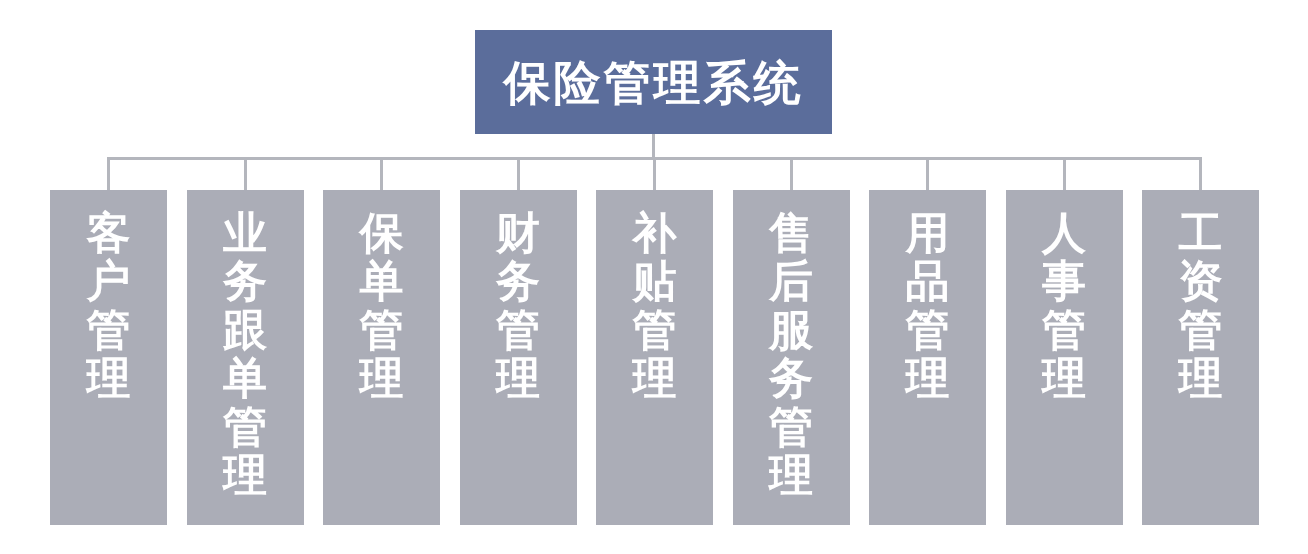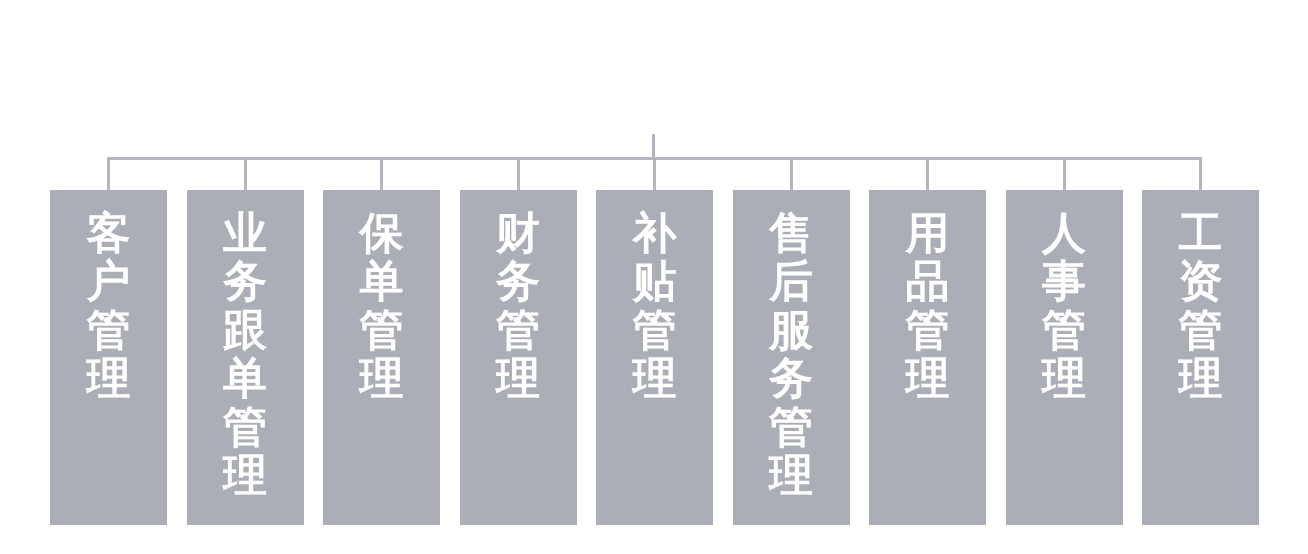--- a/index.html
+++ b/index.html
@@ -89,20 +89,23 @@
   }
   .child-label .ch {
     display: block;
   }
 </style>
 </head>
 <body>
 
 <div id="diagram">
 
+  <div class="root-node">
+    <span class="root-label">保险管理系统</span>
+  </div>
 
   <div class="connector conn-stem"></div>
   <div class="connector conn-bus"></div>
 
   <div id="drops">
       <div class="connector conn-drop" style="left: 107px;"></div>
       <div class="connector conn-drop" style="left: 243.5px;"></div>
       <div class="connector conn-drop" style="left: 380px;"></div>
       <div class="connector conn-drop" style="left: 516.5px;"></div>
       <div class="connector conn-drop" style="left: 653px;"></div>

